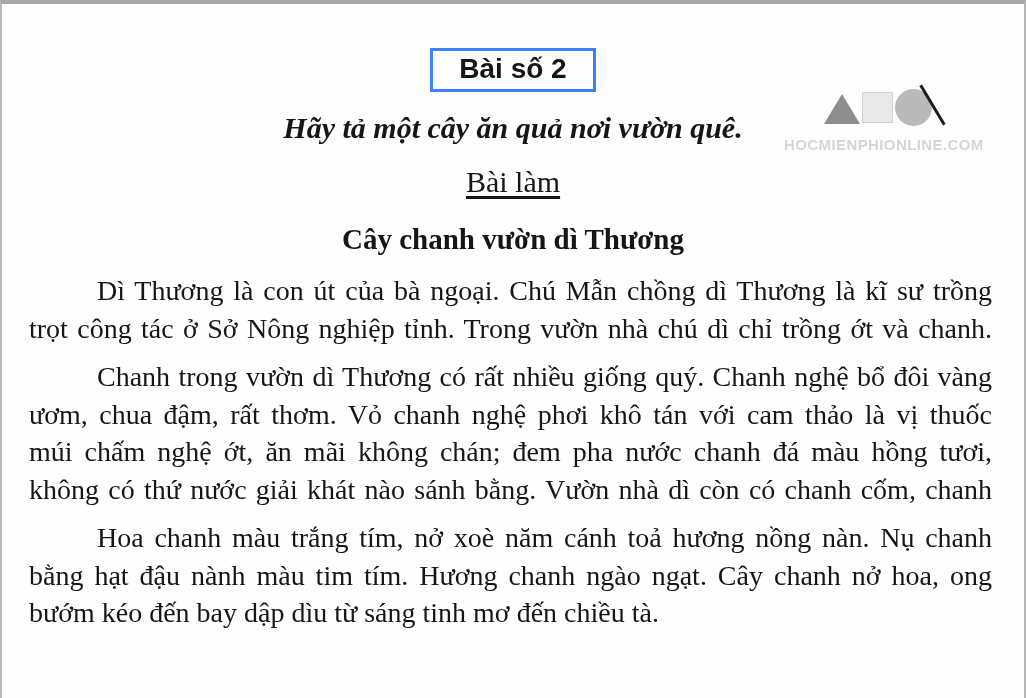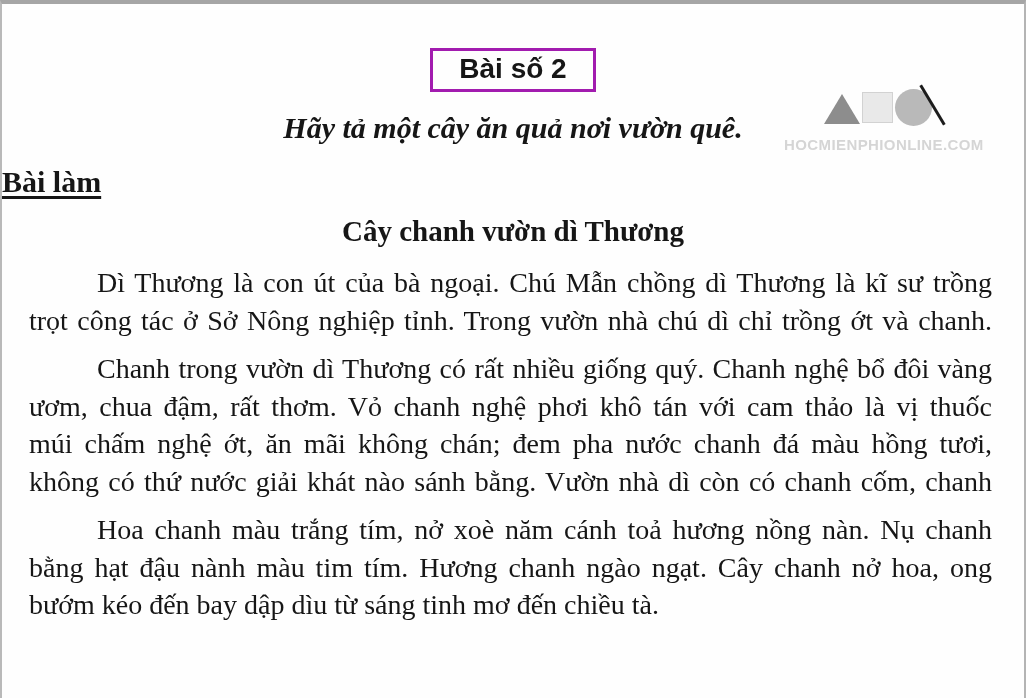--- a/index.html
+++ b/index.html
@@ -14,45 +14,46 @@
     border-right: 2px solid #b4b4b4;
     overflow: hidden;
     font-family: "Liberation Serif", "DejaVu Serif", serif;
     color: #161616;
   }
 
   
   .lesson-box {
     margin: 44px auto 0;
     width: fit-content;
-    border: 3px solid #a21caf;
+    border: 3px solid #3b82f6;
     padding: 0 26px 2px;
     font-family: "Liberation Sans", "DejaVu Sans", sans-serif;
     font-weight: bold;
     font-size: 28px;
     line-height: 36px;
     text-align: center;
   }
   .prompt {
     margin-top: 16px;
     text-align: center;
     font-weight: bold;
     font-style: italic;
     font-size: 30px;
     line-height: 40px;
   }
   .section-heading {
     margin-top: 13px;
-    font-weight: bold;
+    text-align: center;
+    font-weight: normal;
     font-size: 30px;
     line-height: 42px;
   }
   .section-heading span { text-decoration: underline; text-underline-offset: 4px; }
   .essay-title {
-    margin-top: 8px;
+    margin-top: 16px;
     text-align: center;
     font-weight: bold;
     font-size: 29px;
     line-height: 40px;
   }
 
   
   .essay-body { margin: 13px 32px 0 27px; }
   .para { margin: 0 0 11px 0; }
   .para:last-child { margin-bottom: 0; }

